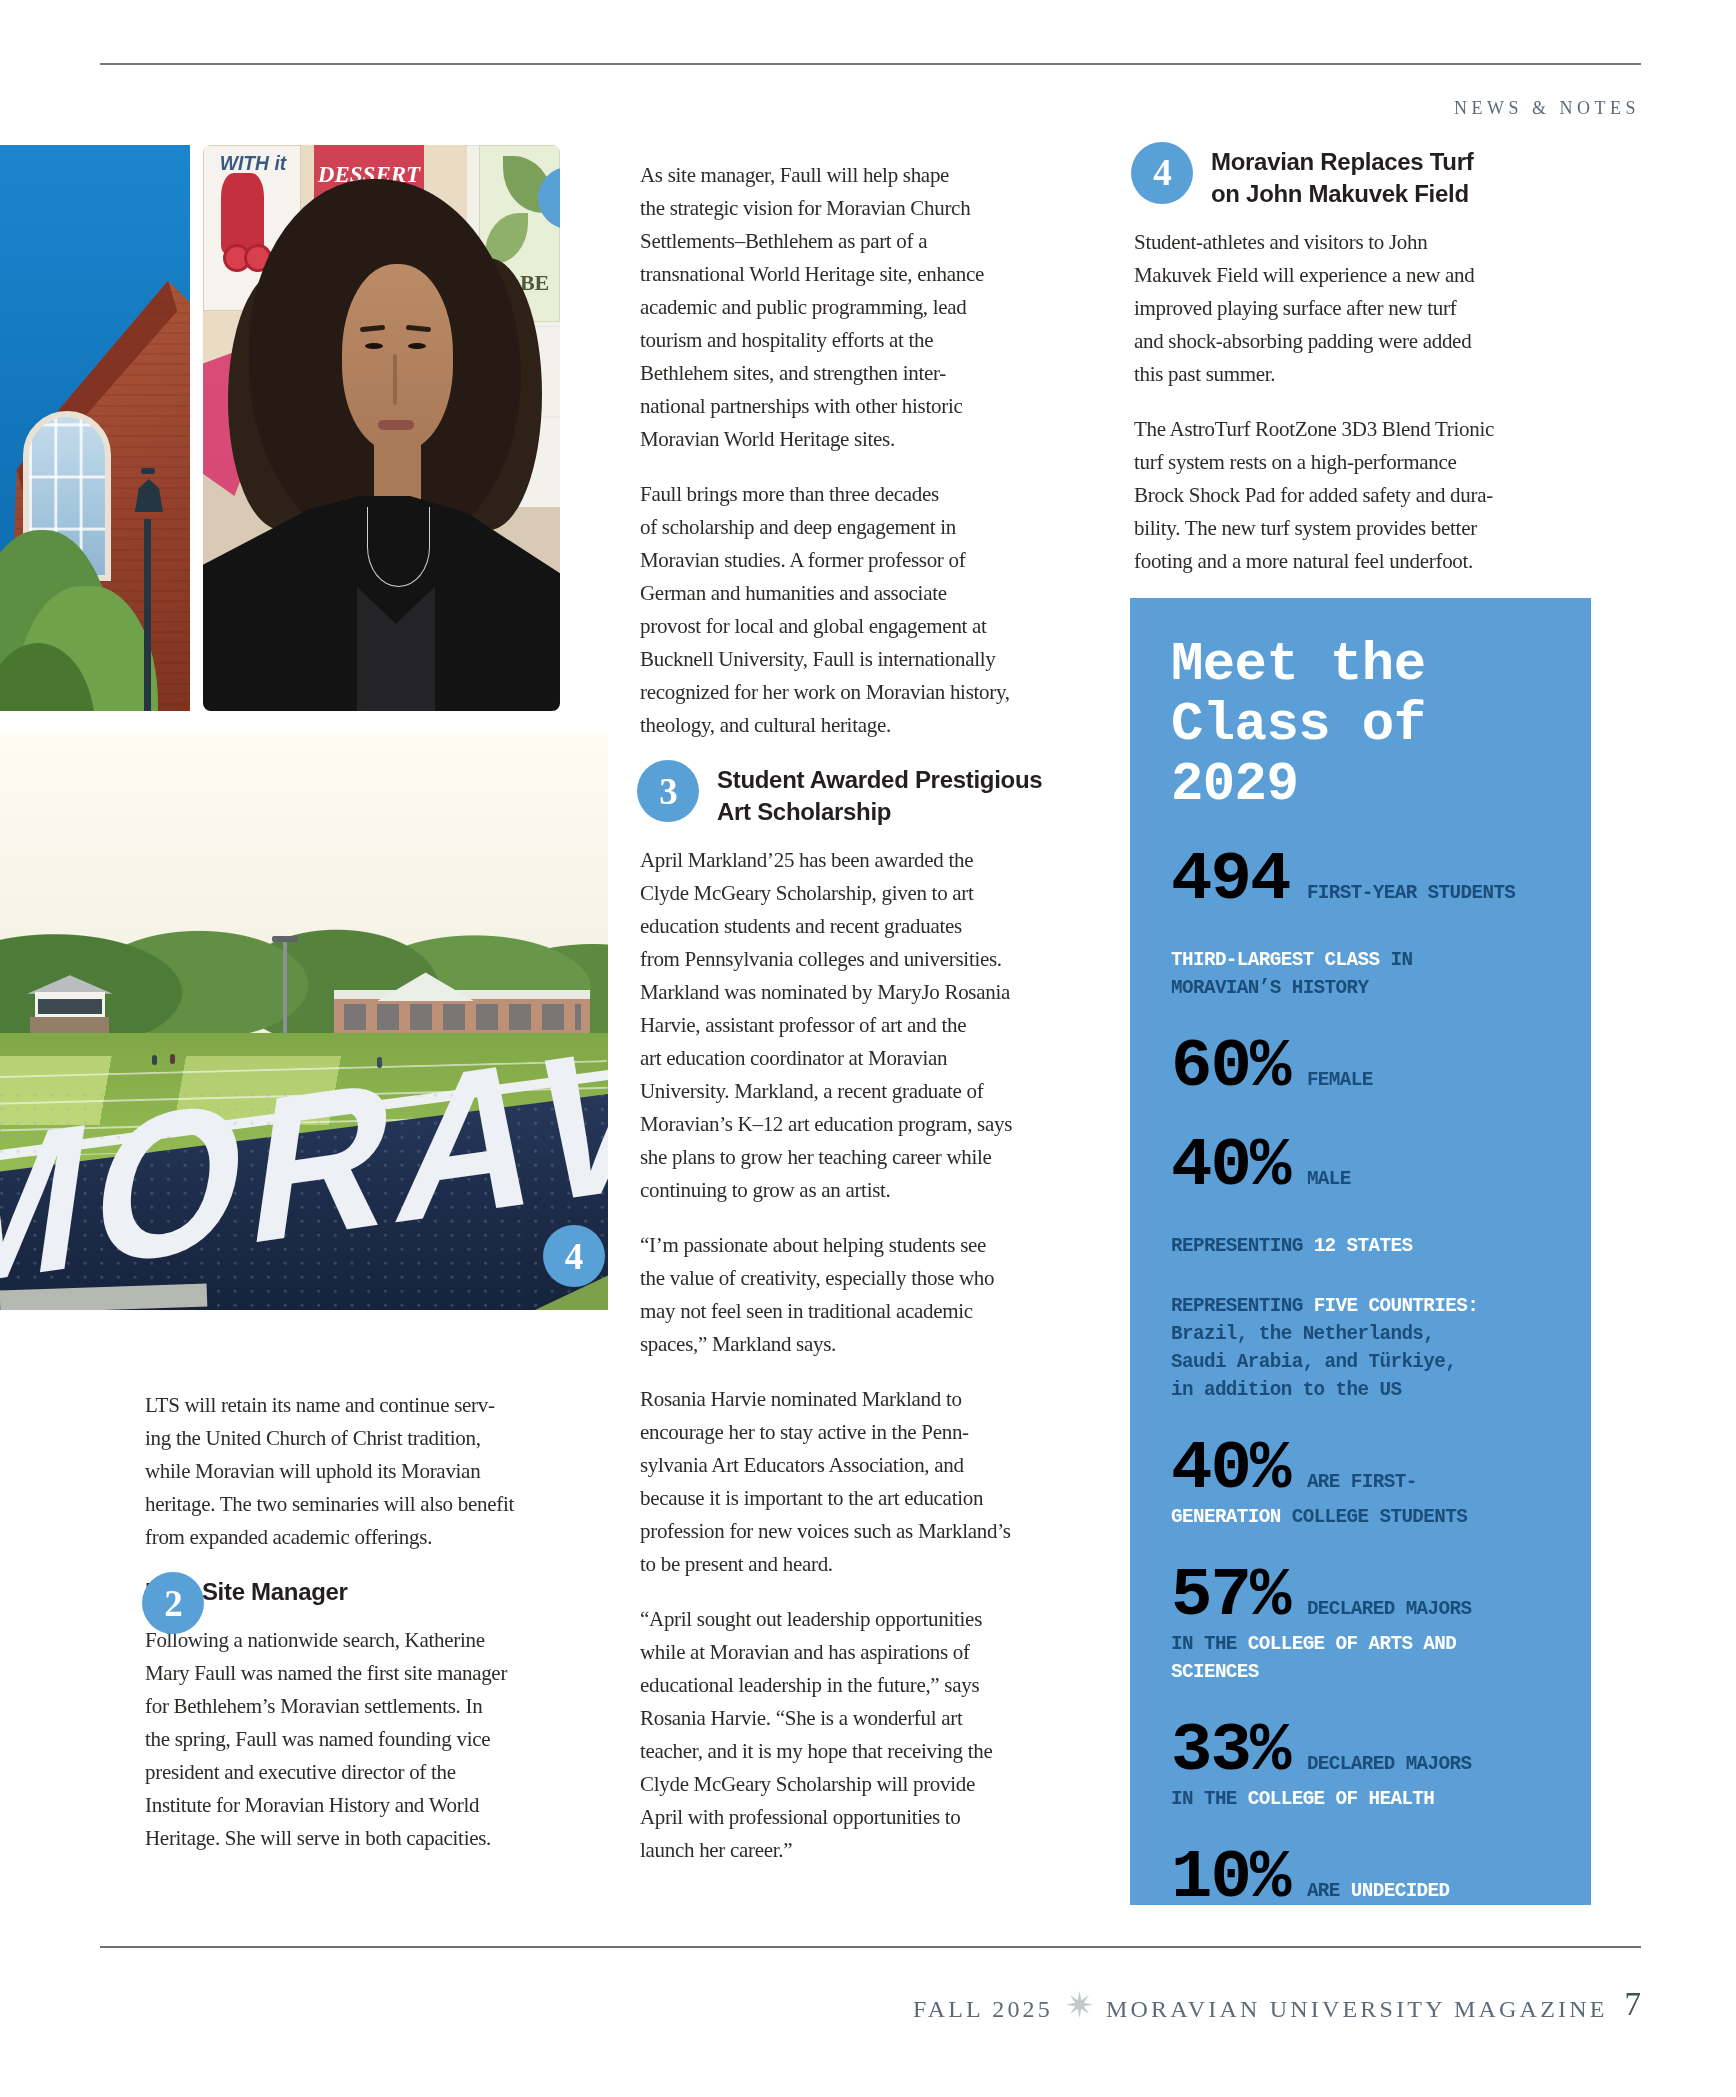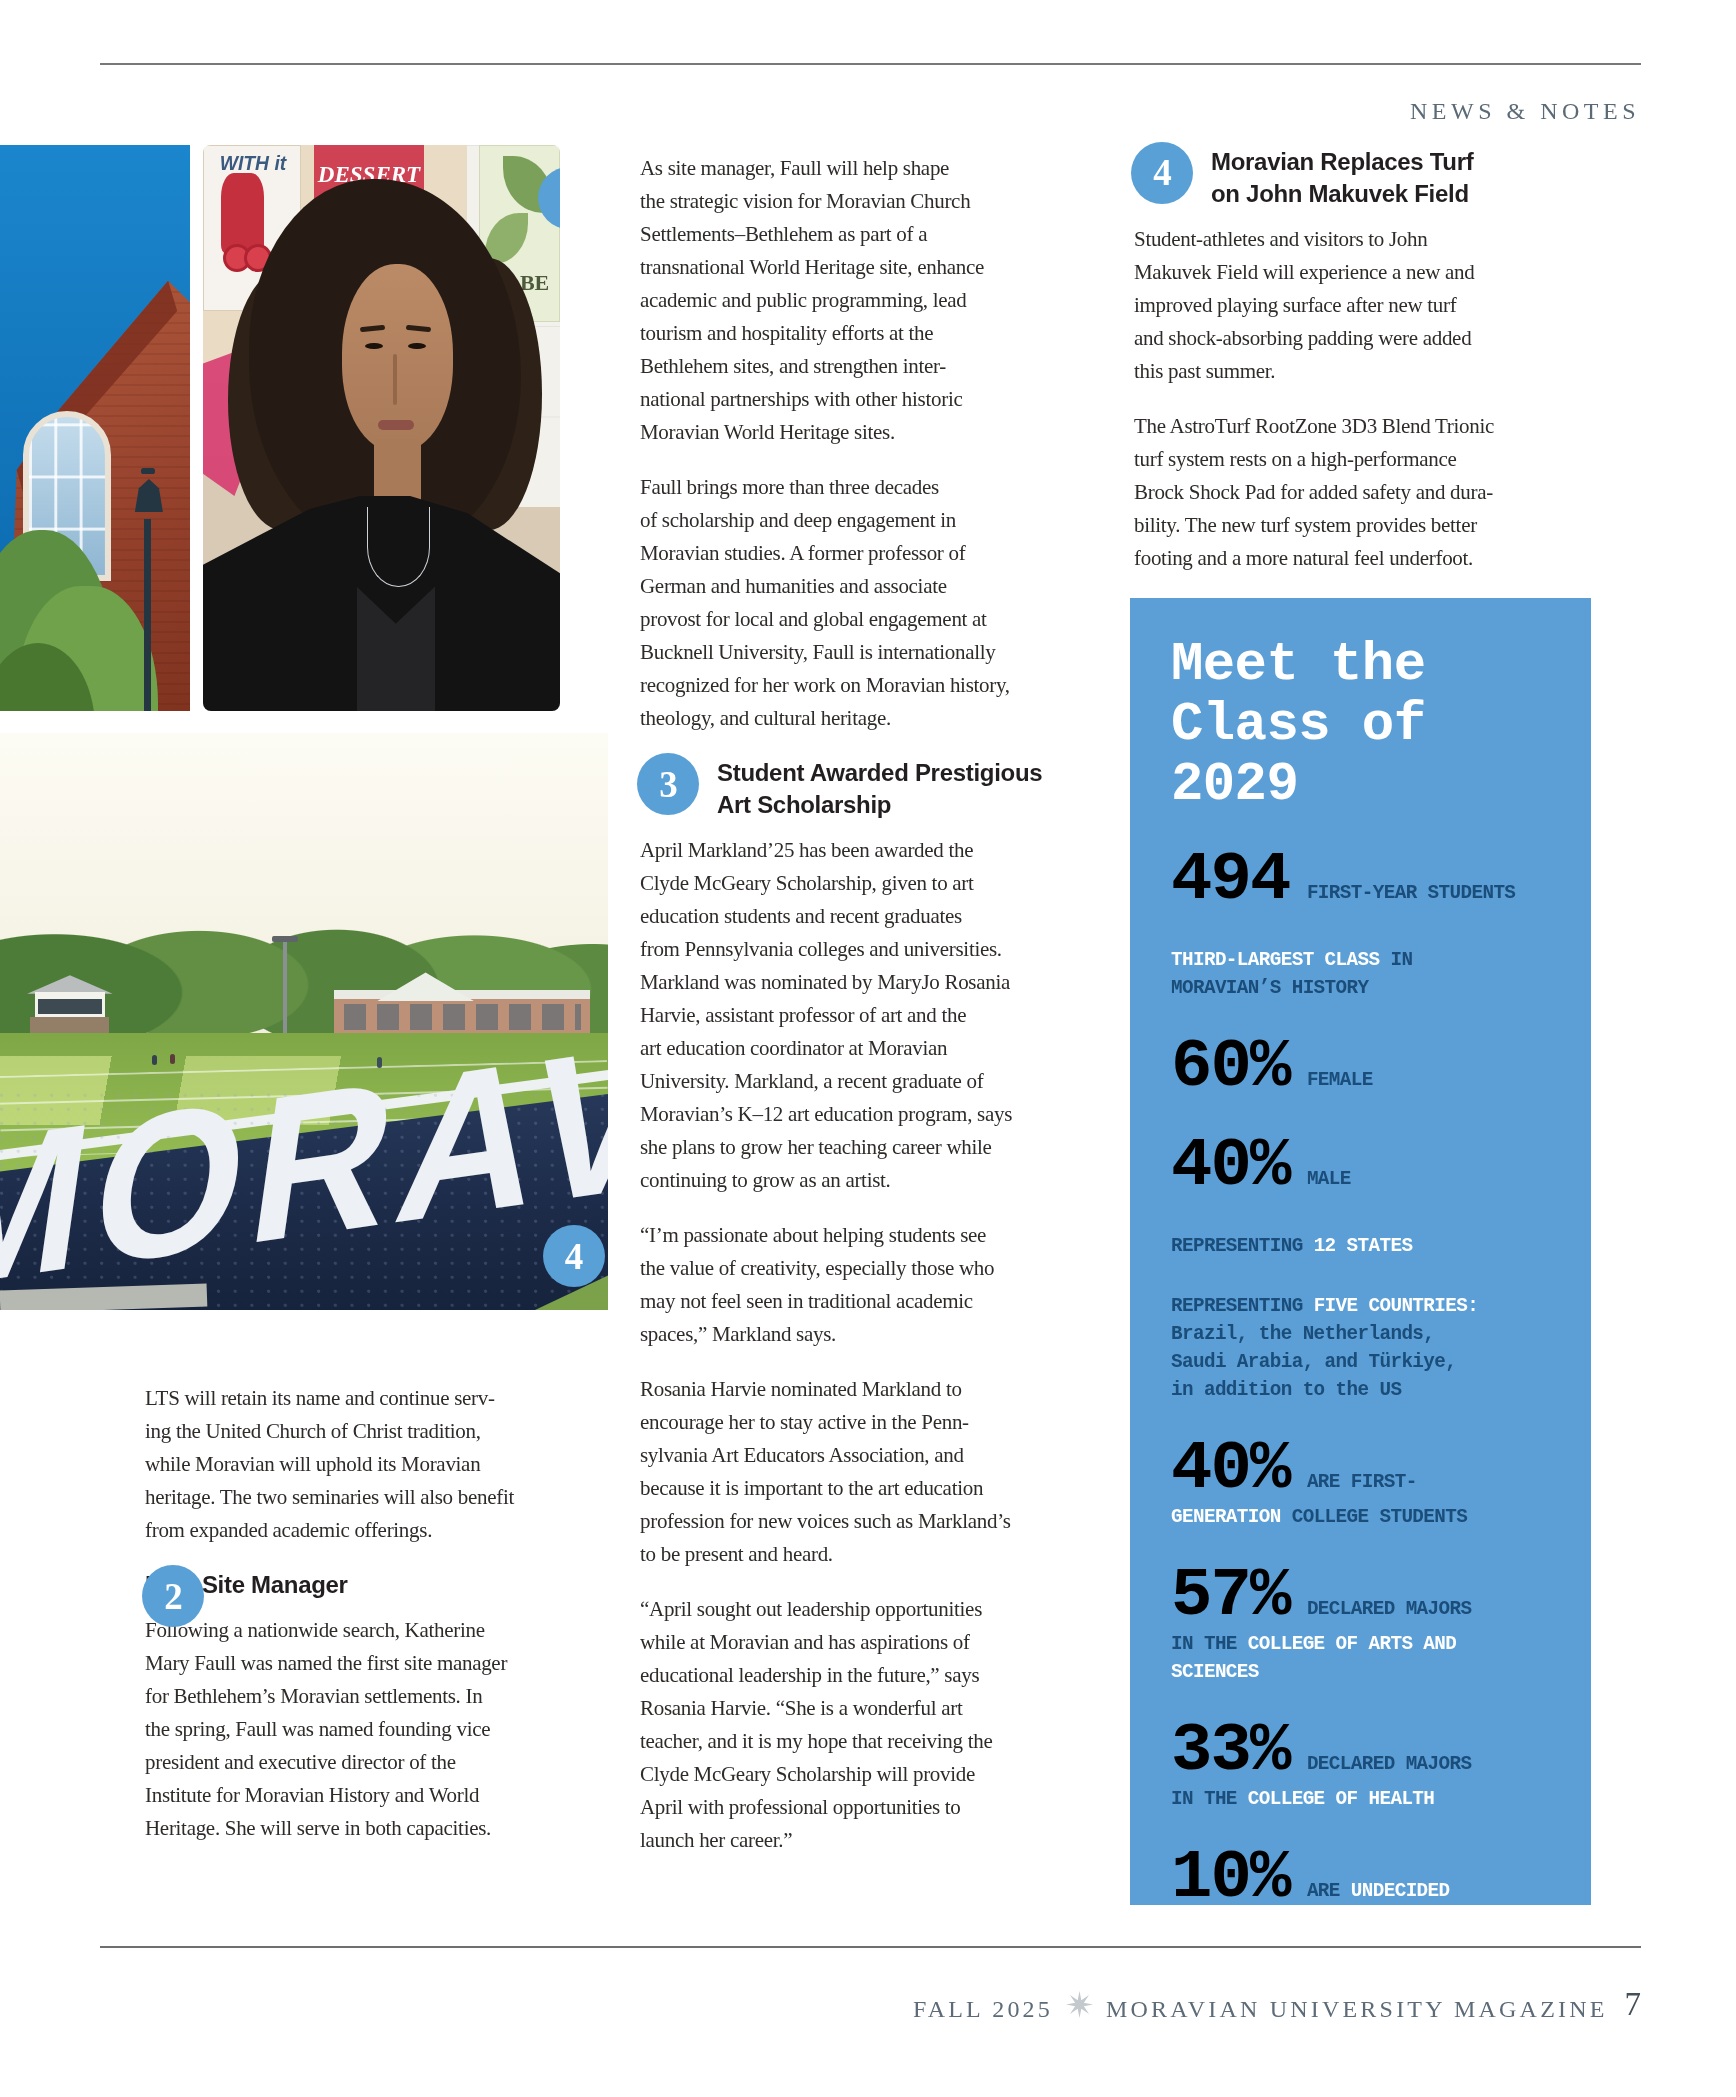--- a/index.html
+++ b/index.html
@@ -1,29 +1,29 @@
 <!DOCTYPE html>
 <html style="font-size:10.3px"><head>
 <meta charset="utf-8">
 <style>
   html,body{margin:0;padding:0;background:#ffffff;}
   .page{position:relative;width:1736px;height:2097px;background:#fff;overflow:hidden;
         font-family:"Liberation Serif",serif;color:#2e2b29;}
   .rule{position:absolute;height:1.9px;background:#77787a;}
   .top-rule{left:100px;top:63px;width:1541px;}
   .foot-rule{left:100px;top:1946px;width:1541px;background:#6e6f71;}
-  .kicker{position:absolute;top:98px;right:96px;font-size:24px;letter-spacing:4.5px;
+  .kicker{position:absolute;top:98px;right:96px;font-size:18px;letter-spacing:4.5px;
           color:#5b6a77;font-family:"Liberation Serif",serif;}
   
   .col{position:absolute;width:469px;}
   .col-left{left:145px;top:1373px;}
   .col-mid{left:640px;top:143px;}
   .col-right{left:1134px;top:138px;}
   .body{white-space:pre-line;font-size:21px;line-height:33px;letter-spacing:-0.3px;
-        margin:9px 0 22px 0;color:#2e2b29;}
+        margin:16px 0 22px 0;color:#2e2b29;}
   .section-head{position:relative;margin:7.7px 0 13px 0;}
   .section-head .hlines{white-space:pre-line;font-family:"Liberation Sans",sans-serif;
         font-weight:bold;font-size:24px;line-height:32px;letter-spacing:-0.3px;color:#231f20;margin:0 0 0 77px;
         min-height:64px;display:flex;align-items:center;}
   .section-head .hline3{font-family:"Liberation Sans",sans-serif;font-weight:bold;font-size:24px;
         line-height:32px;letter-spacing:-0.3px;color:#231f20;margin:2.6px 0 0 0;}
   .badge{width:62px;height:62px;border-radius:50%;background:#58a0d6;display:flex;
          align-items:center;justify-content:center;color:#fff;
          font-family:"Liberation Serif",serif;font-weight:bold;font-size:37px;}
   .section-head .badge{position:absolute;left:-2.6px;top:-3.9px;}

